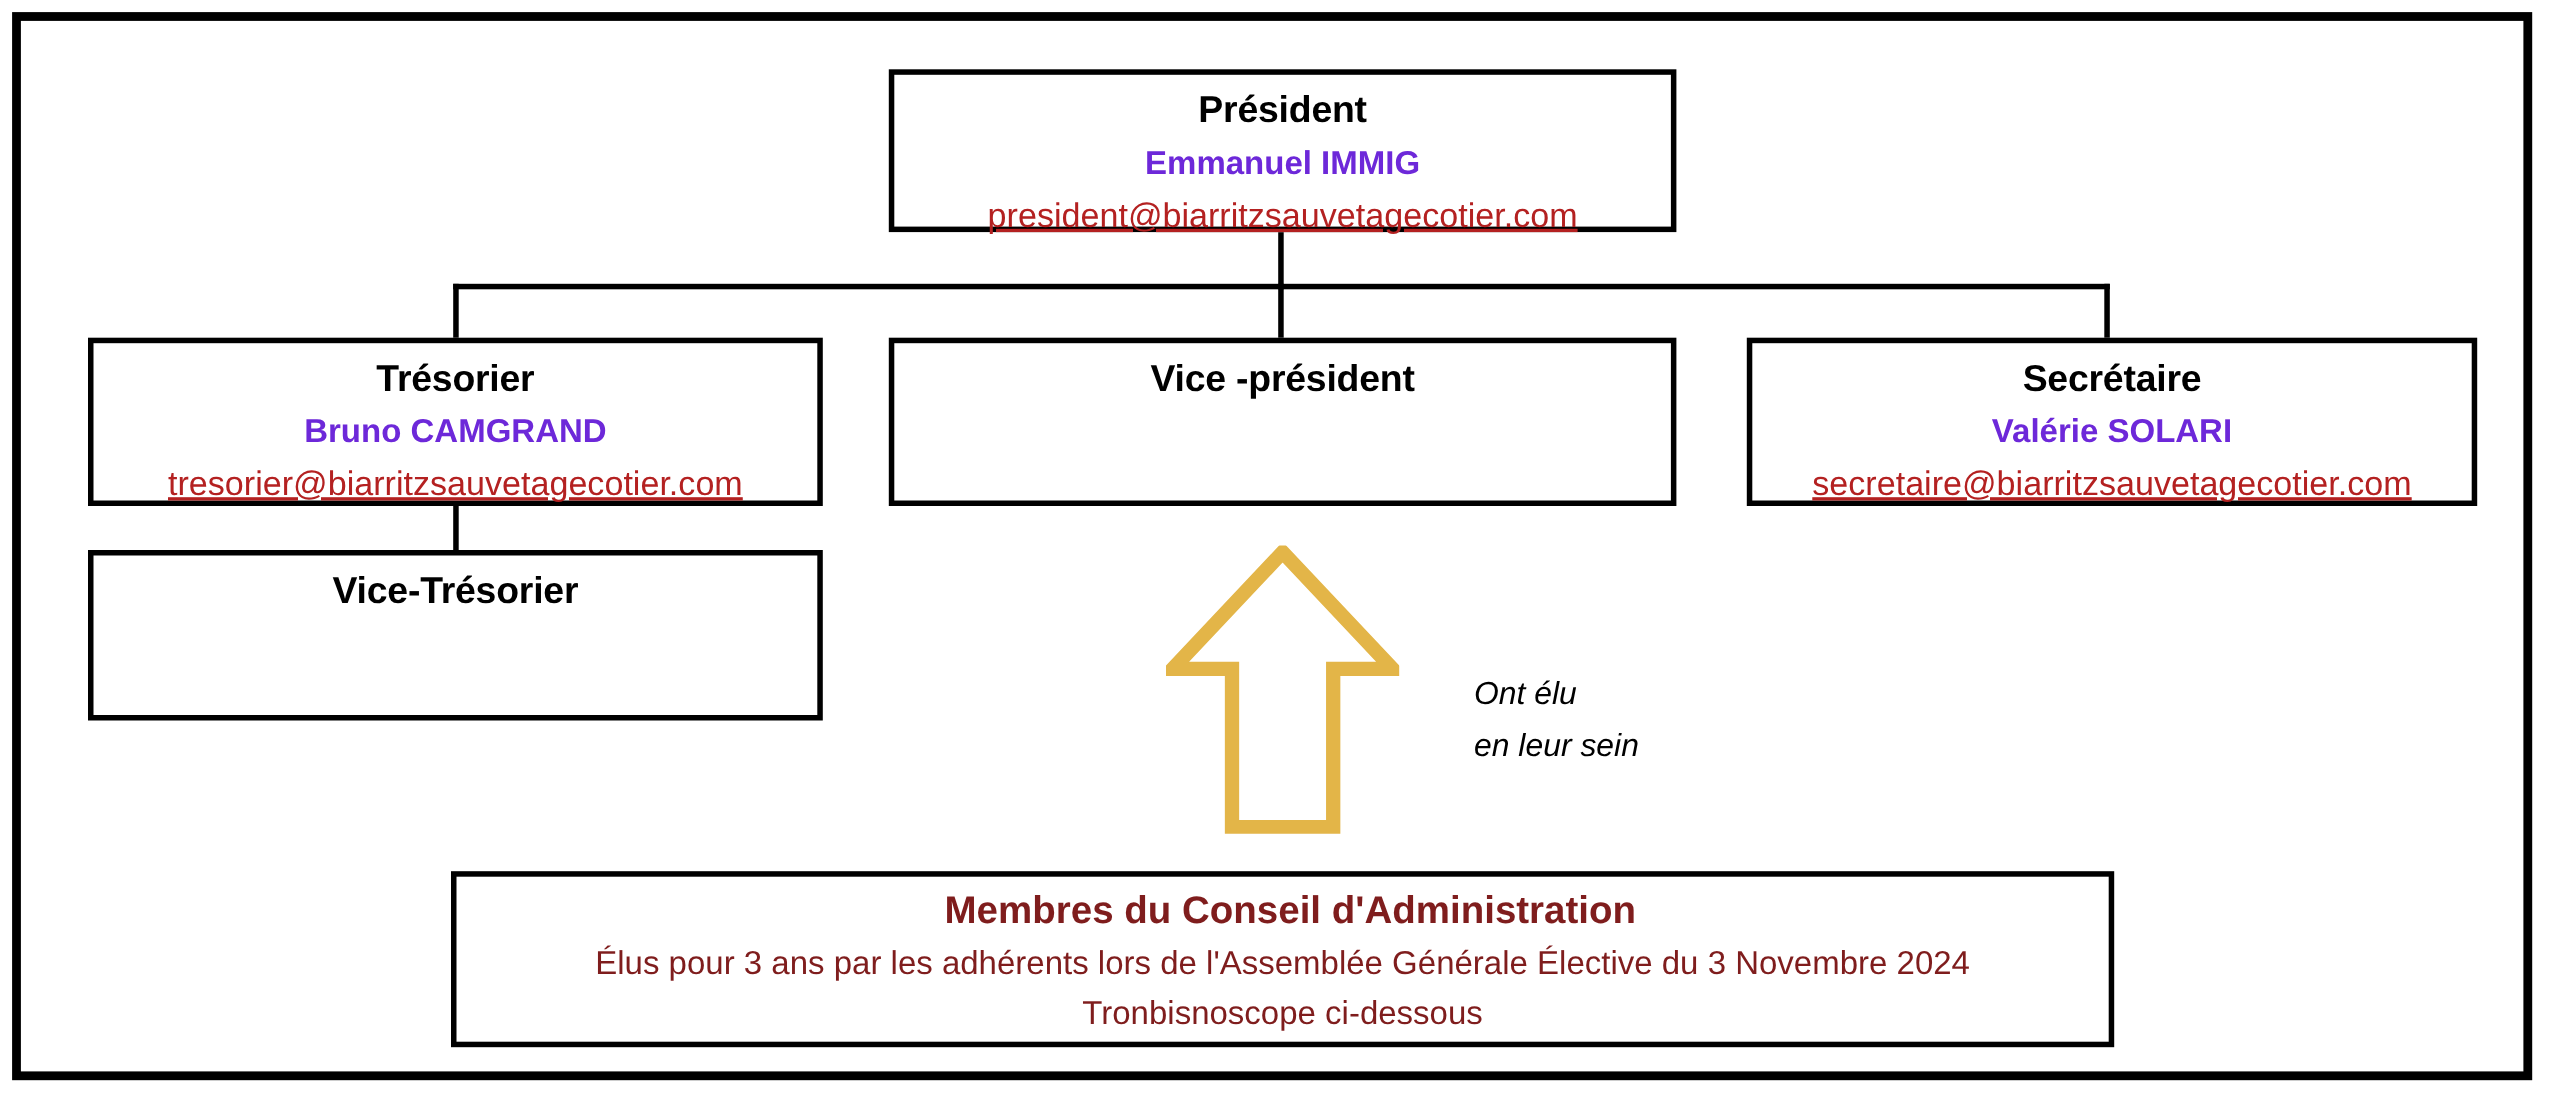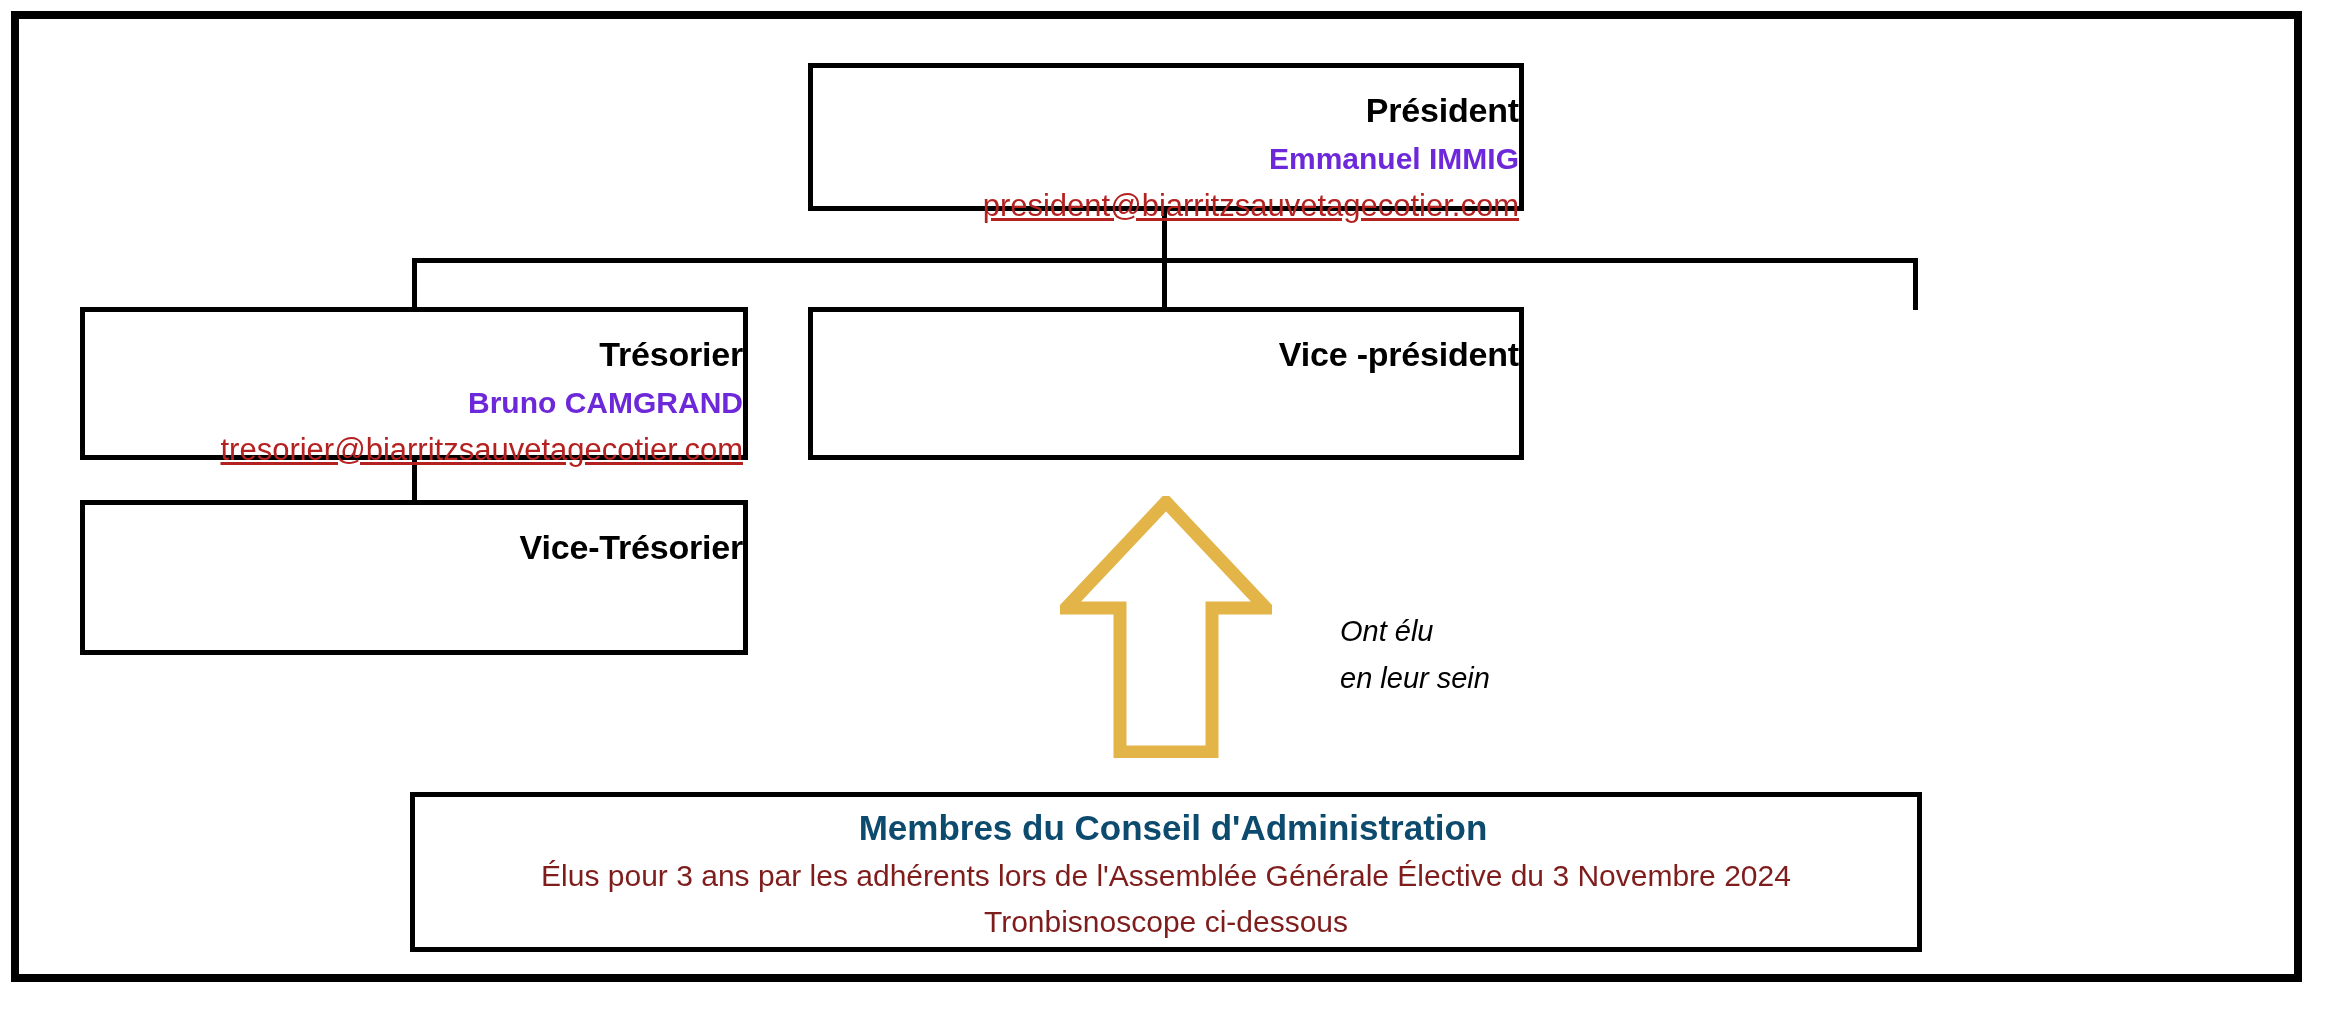--- a/index.html
+++ b/index.html
@@ -30,22 +30,22 @@
     position: absolute;
     background: #000000;
   }
 
   
   .node {
     position: absolute;
     box-sizing: border-box;
     border: 5px solid #000000;
     background: #ffffff;
-    text-align: right;
-    padding-top: 22px;
+    text-align: center;
+    padding-top: 12px;
   }
   .node .role {
     font-weight: bold;
     font-size: 34px;
     color: #000000;
     line-height: 1.22;
     letter-spacing: -0.2px;
   }
   .node .person {
     font-weight: bold;
@@ -74,21 +74,21 @@
     box-sizing: border-box;
     border: 5px solid #000000;
     background: #ffffff;
     text-align: center;
     padding-top: 10px;
   }
   #ca-box .ca-title {
     font-weight: bold;
     font-size: 35px;
     line-height: 1.2;
-    color: #0c4a6e;
+    color: #7f1d1d;
     padding-left: 14px;
   }
   #ca-box .ca-sub {
     font-size: 30px;
     line-height: 1.25;
     color: #7f1d1d;
     margin-top: 8px;
   }
 
   
@@ -141,20 +141,25 @@
   <div class="node" id="node-tresorier" style="left:80px; top:307px; width:668px; height:153px;">
     <div class="role">Trésorier</div>
     <div class="person">Bruno CAMGRAND</div>
     <div><span class="email">tresorier@biarritzsauvetagecotier.com</span></div>
   </div>
 
   <div class="node" id="node-vice-president" style="left:808px; top:307px; width:716px; height:153px;">
     <div class="role">Vice -président</div>
   </div>
 
+  <div class="node" id="node-secretaire" style="left:1588px; top:307px; width:664px; height:153px;">
+    <div class="role">Secrétaire</div>
+    <div class="person">Valérie SOLARI</div>
+    <div><span class="email">secretaire@biarritzsauvetagecotier.com</span></div>
+  </div>
 
   <div class="node" id="node-vice-tresorier" style="left:80px; top:500px; width:668px; height:155px;">
     <div class="role">Vice-Trésorier</div>
   </div>
 
   <svg id="gold-arrow" viewBox="0 0 212 262">
     <polygon points="106,6 206,112 152,112 152,256 60,256 60,112 6,112" fill="none" stroke="#e3b548" stroke-width="13" stroke-linejoin="miter"></polygon>
   </svg>
 
   <div id="elected-note">

